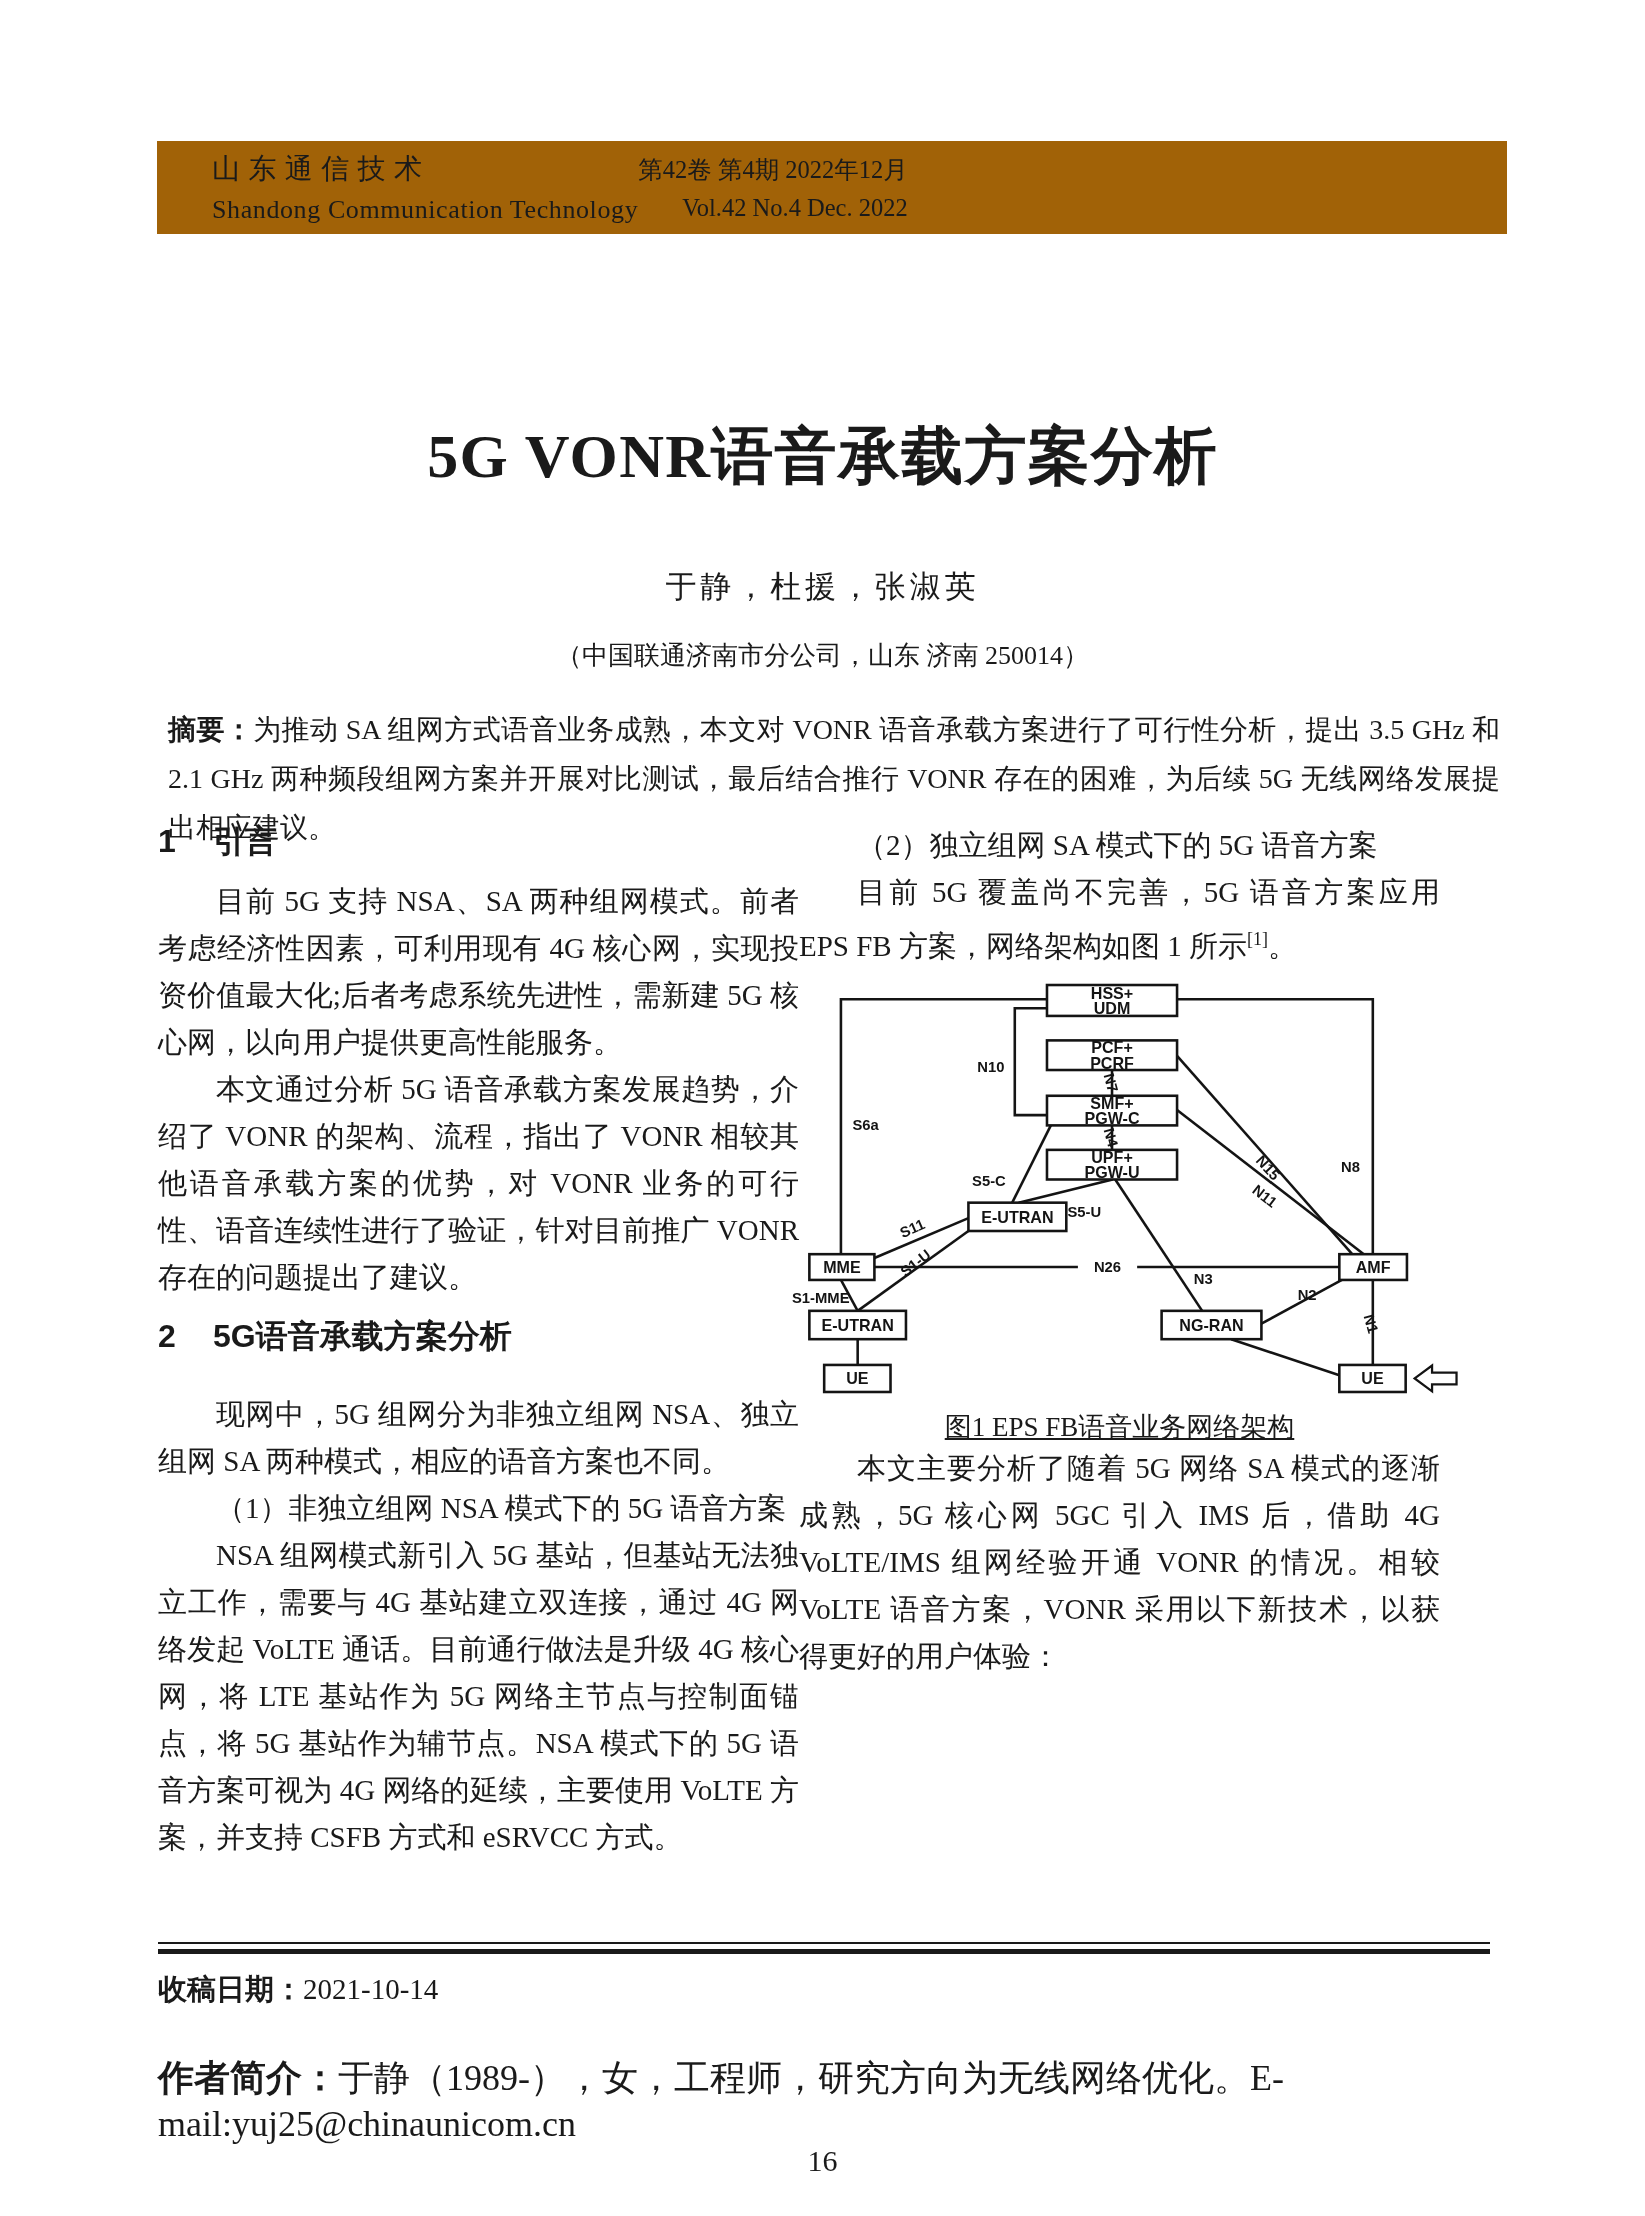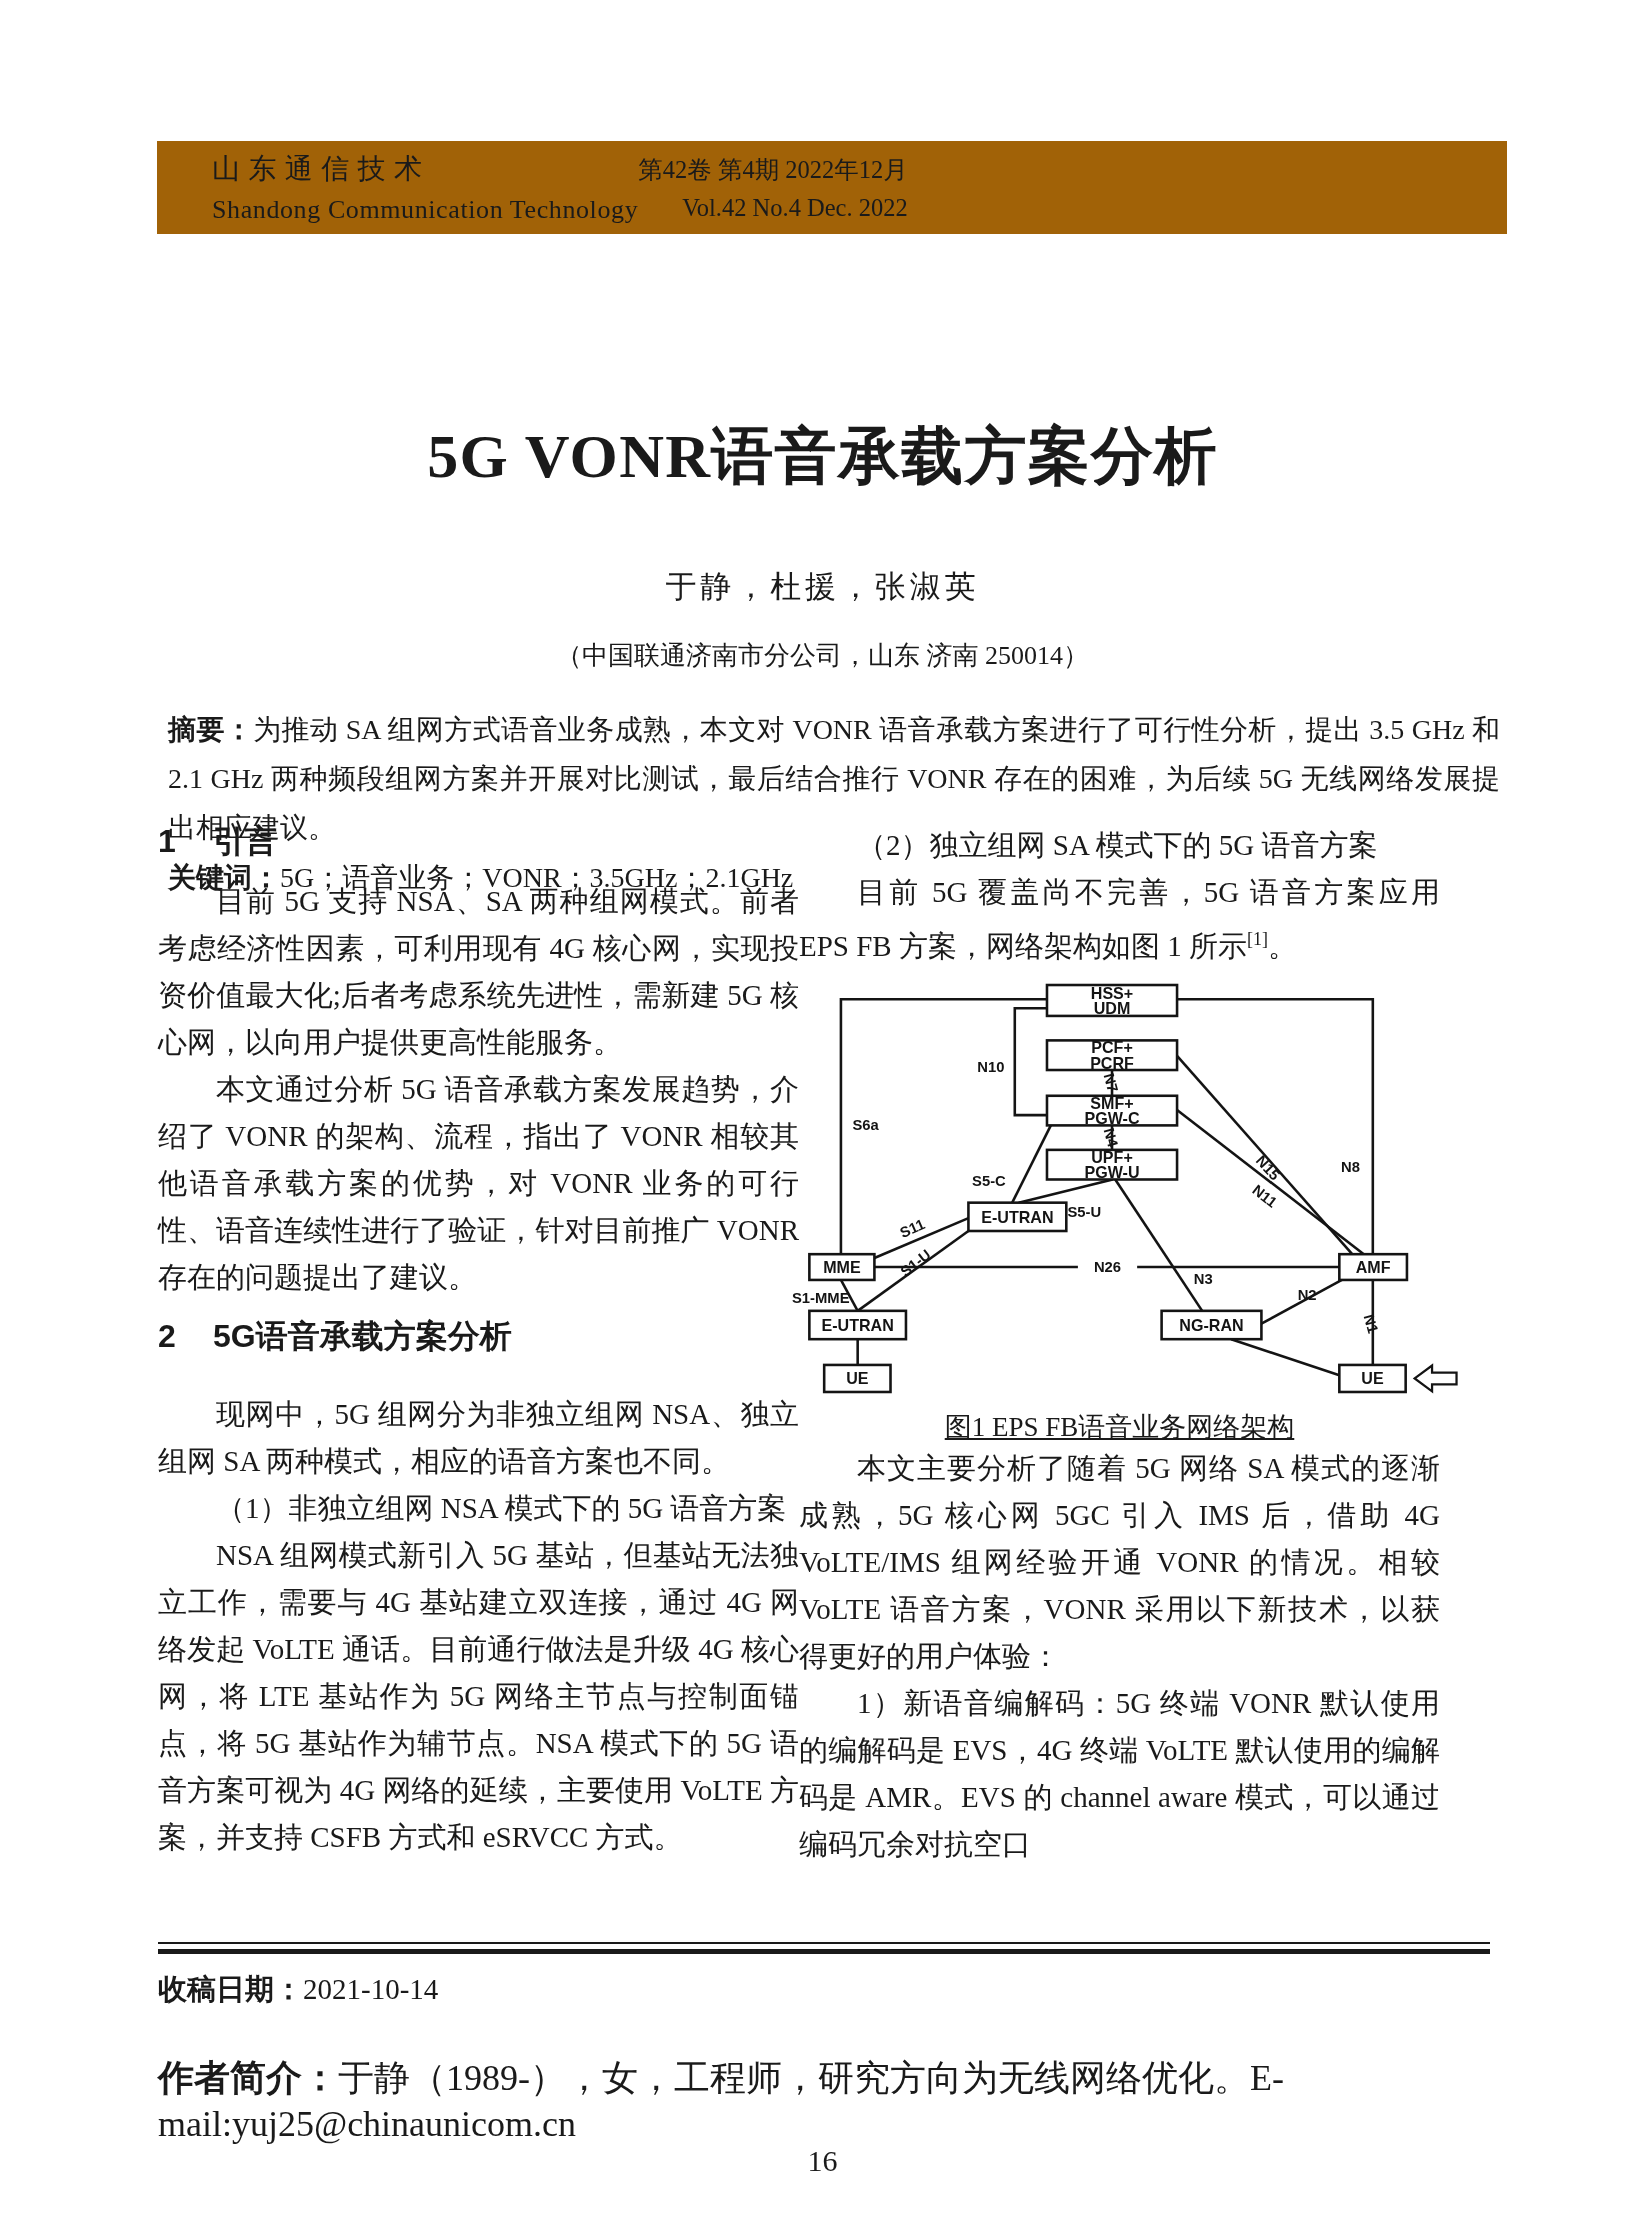--- a/index.html
+++ b/index.html
@@ -98,21 +98,20 @@
       <div class="en">Vol.42  No.4  Dec. 2022</div>
     </div>
   </header>
 
   <h1 class="title">5G VONR语音承载方案分析</h1>
   <div class="authors">于静，杜援，张淑英</div>
   <div class="affiliation">（中国联通济南市分公司，山东 济南 250014）</div>
 
   <div class="abstract">
     <p><span class="lbl">摘要：</span><span>为推动 SA 组网方式语音业务成熟，本文对 VONR 语音承载方案进行了可行性分析，提出 3.5 GHz 和 2.1 GHz 两种频段组网方案并开展对比测试，最后结合推行 VONR 存在的困难，为后续 5G 无线网络发展提出相应建议。</span></p>
-    <p class="kw"><span class="lbl">关键词：</span><span>5G；语音业务；VONR；3.5GHz；2.1GHz</span></p>
   </div>
 
   <div class="columns">
     <div class="col">
       <h2 class="first"><span class="h-num">1</span><span>引言</span></h2>
       <p>目前 5G 支持 NSA、SA 两种组网模式。前者考虑经济性因素，可利用现有 4G 核心网，实现投资价值最大化;后者考虑系统先进性，需新建 5G 核心网，以向用户提供更高性能服务。</p>
       <p>本文通过分析 5G 语音承载方案发展趋势，介绍了 VONR 的架构、流程，指出了 VONR 相较其他语音承载方案的优势，对 VONR 业务的可行性、语音连续性进行了验证，针对目前推广 VONR 存在的问题提出了建议。</p>
       <h2 class="second"><span class="h-num">2</span><span>5G语音承载方案分析</span></h2>
       <p>现网中，5G 组网分为非独立组网 NSA、独立组网 SA 两种模式，相应的语音方案也不同。</p>
       <p>（1）非独立组网 NSA 模式下的 5G 语音方案</p>
@@ -185,21 +184,20 @@
             <rect x="462" y="436" width="92" height="32" fill="#ffffff"></rect>
             <text x="508" y="452" class="flabel" text-anchor="middle" dominant-baseline="central">N26</text>
             <text x="818" y="496" class="flabel" text-anchor="middle" dominant-baseline="central">N2</text>
             <text x="917" y="540" class="flabel" text-anchor="middle" dominant-baseline="central" transform="rotate(75 917 540)">N1</text>
             <polygon points="985,625 1012,605 1012,616 1050,616 1050,634 1012,634 1012,645" class="farrow"></polygon>
           </svg>
         <figcaption>图1 EPS FB语音业务网络架构</figcaption>
       </figure>
 
       <p>本文主要分析了随着 5G 网络 SA 模式的逐渐成熟，5G 核心网 5GC 引入 IMS 后，借助 4G VoLTE/IMS 组网经验开通 VONR 的情况。相较 VoLTE 语音方案，VONR 采用以下新技术，以获得更好的用户体验：</p>
-      <p>1）新语音编解码：5G 终端 VONR 默认使用的编解码是 EVS，4G 终端 VoLTE 默认使用的编解码是 AMR。EVS 的 channel aware 模式，可以通过编码冗余对抗空口</p>
     </div>
   </div>
 
   <div class="rule-thin"></div>
   <div class="rule-thick"></div>
   <p class="foot-line1"><span class="lbl">收稿日期：</span><span>2021-10-14</span></p>
   <p class="foot-line2"><span class="lbl">作者简介：</span><span>于静（1989-），女，工程师，研究方向为无线网络优化。E-mail:yuj25@chinaunicom.cn</span></p>
   <div class="pagenum">16</div>
 
 </div>

